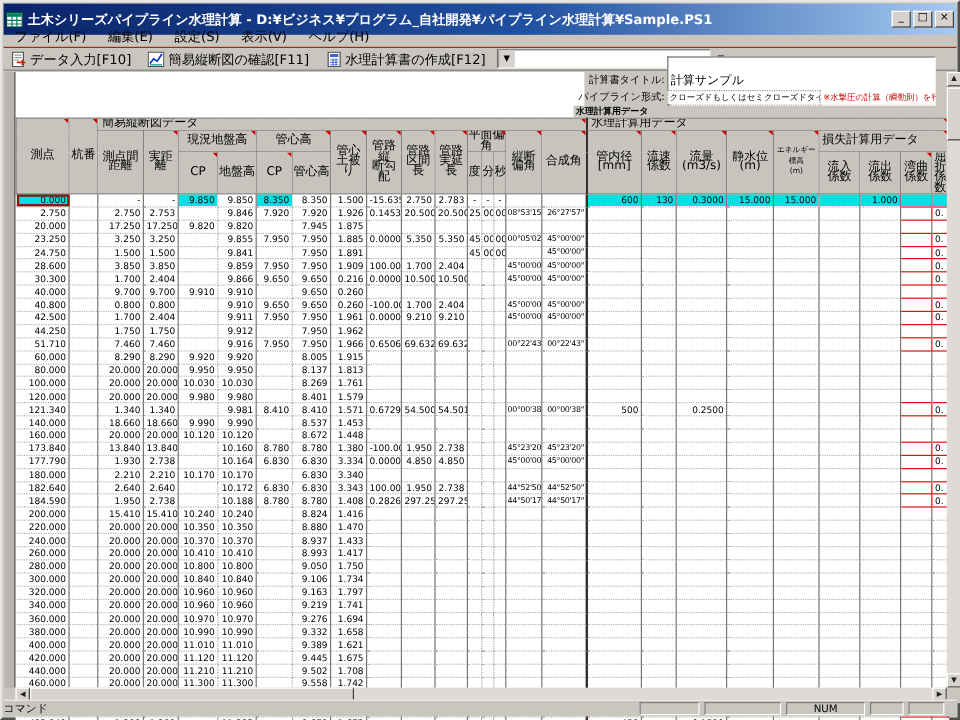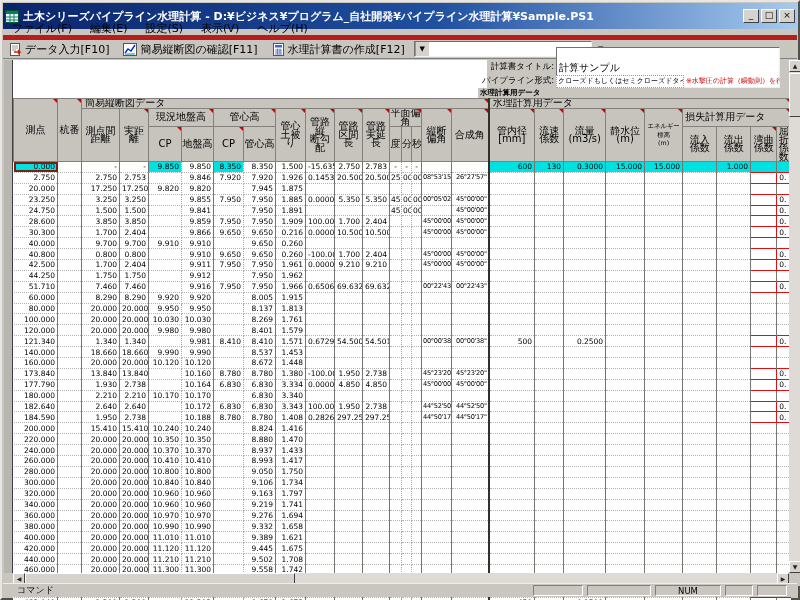--- a/index.html
+++ b/index.html
@@ -13,21 +13,21 @@
               display:flex; align-items:center; padding:13px 2px; }
   .app-icon { width:14px; height:13px; flex:0 0 auto; }
   .title-text { color:#fff; font-size:11px; font-weight:bold; margin-left:4px; flex:1;
                 white-space:nowrap; overflow:hidden; }
   .tb-btn { width:16px; height:14px; background:#d6d3ce; border:1px solid;
             border-color:#fff #404040 #404040 #fff; font-size:9px; line-height:11px;
             text-align:center; margin-left:2px; color:#000; }
 
   
   .menubar { position:absolute; left:1px; top:19px; right:1px; height:19px; display:flex;
-             align-items:center; font-size:11px; border-bottom:5px solid #b91c1c; }
+             align-items:center; font-size:11px; border-bottom:1px solid #b91c1c; }
   .menu-item { padding:2px 9px; white-space:nowrap; }
   .toolbar { position:absolute; left:1px; top:38px; right:1px; height:19px; display:flex;
              align-items:center; font-size:11px; border-bottom:1px solid #808080; padding-left:3px; }
   .tbtn { display:flex; align-items:center; gap:3px; padding:1px 5px 1px 3px; white-space:nowrap; }
   .tbtn svg { flex:0 0 auto; }
   .tsep { width:6px; }
   .combo { display:flex; width:178px; height:16px; background:#fff; border:1px solid;
            border-color:#707070 #f4f2ee #f4f2ee #707070; margin-left:4px;flex-direction:column; }
   .combo-text { flex:1; font-size:10px; line-height:14px; padding:0 2px; white-space:nowrap; overflow:hidden; }
   .combo-arrow { width:14px; background:#d6d3ce; border-left:1px solid #9a9792;
@@ -81,21 +81,21 @@
             text-align:center; color:#222; flex:0 0 auto; }
   .vthumb { position:absolute; left:0; top:13px; width:12px; height:44px; background:#d6d3ce;
             border:1px solid; border-color:#fff #404040 #404040 #fff; }
   .hthumb { width:270px; height:12px; background:#d6d3ce; border:1px solid;
             border-color:#fff #404040 #404040 #fff; }
   .vscroll .sb-up { position:absolute; top:0; left:0; }
   .vscroll .sb-down { position:absolute; bottom:0; left:0; }
   .corner { position:absolute; left:787px; top:571px; width:12px; height:13px; background:#c9c6c0; }
   .statusbar { position:absolute; left:1px; right:1px; bottom:1px; height:14px; background:#c9c6c0;
                border-top:1px solid #f0eeea; display:flex; align-items:center; font-size:9px; }
-  .status-cmd { padding-left:14px; flex:1; }
+  .status-cmd { padding-left:0; flex:1; }
   .pane { height:11px; border:1px solid; border-color:#808080 #fff #fff #808080;
           margin-right:4px; font-size:8.5px; line-height:10px; text-align:center; }
   .p1{width:50px;} .p2{width:64px;} .p3{width:66px;} .p4{width:28px;} .p5{width:30px; margin-right:10px;}
 </style>
 </head>
 <body>
 
 <div class="window">
 
   <div class="titlebar">

